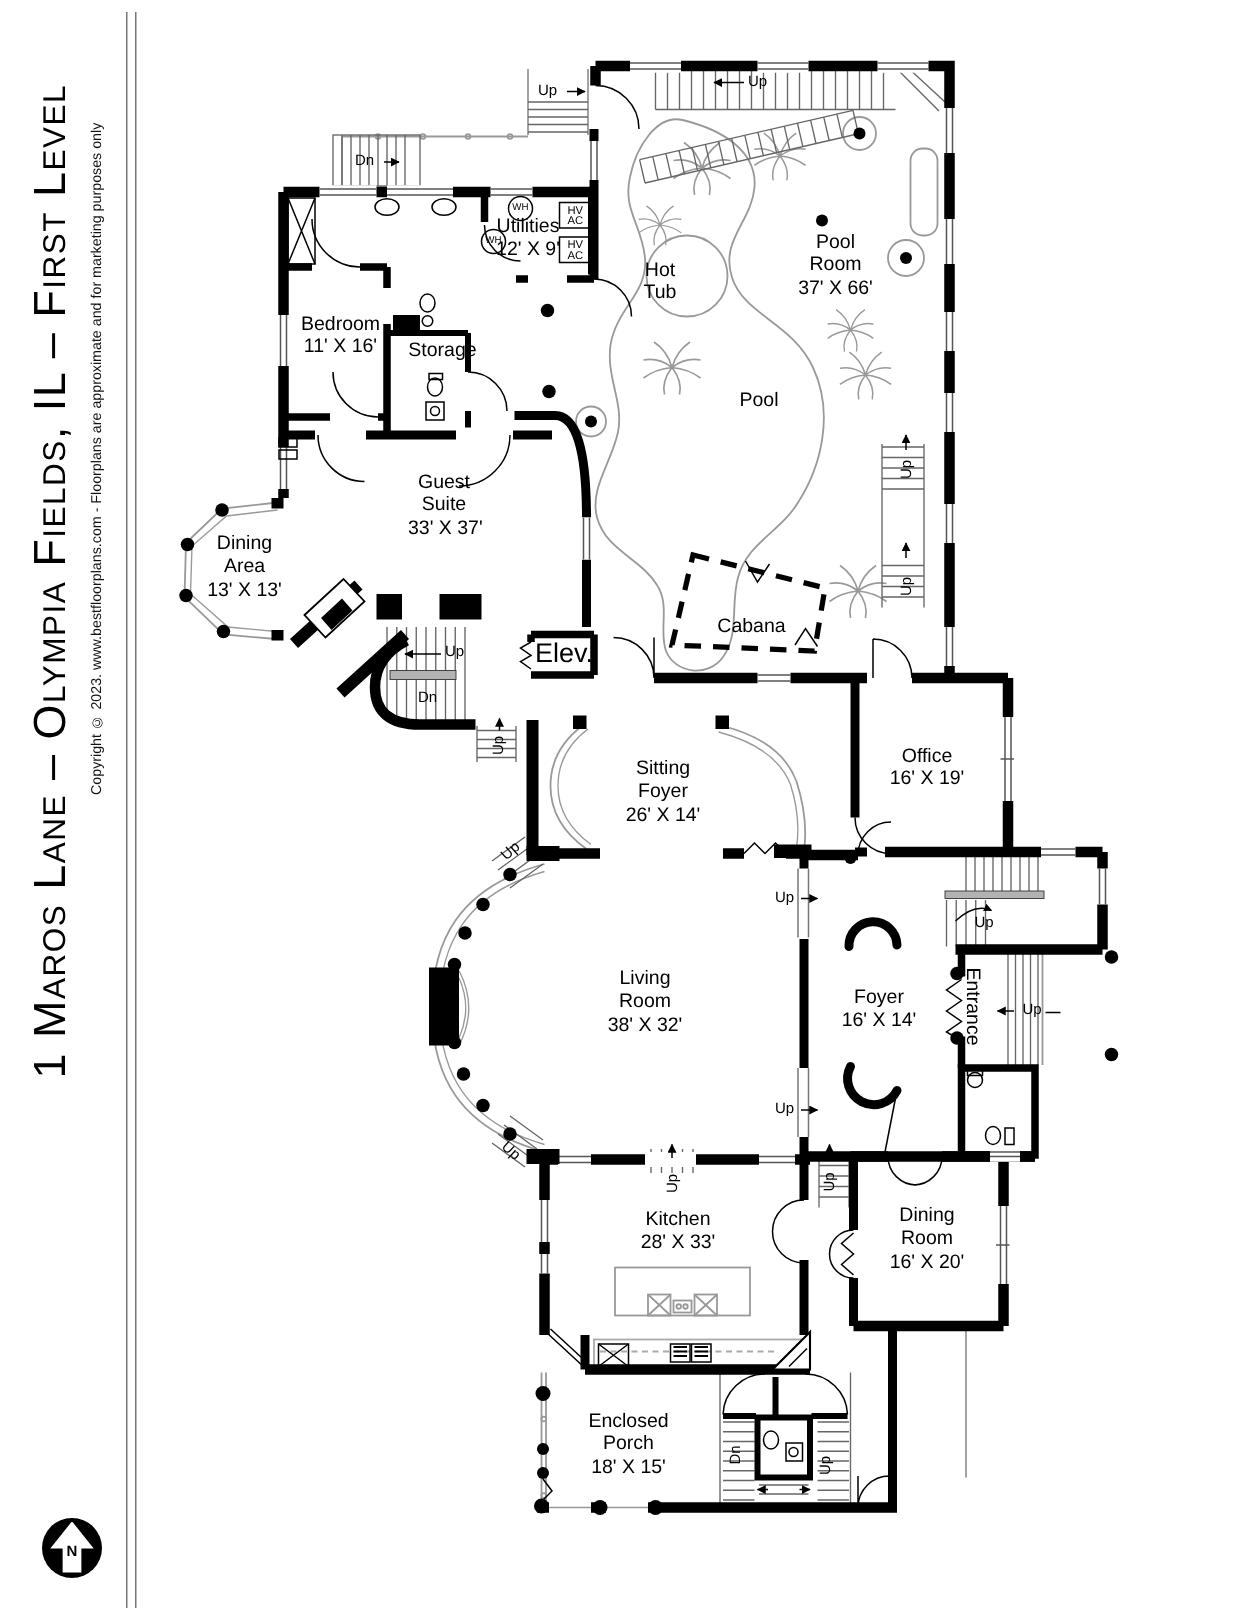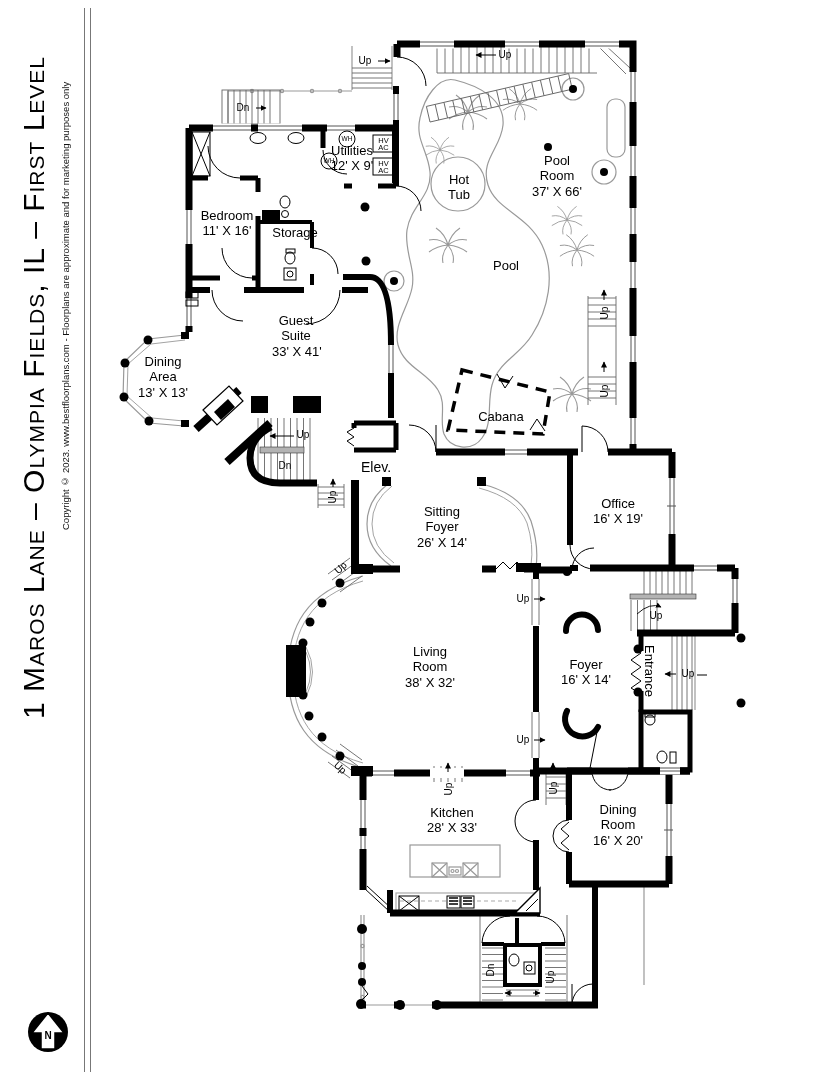--- a/index.html
+++ b/index.html
@@ -24,21 +24,21 @@
   .room .rd{display:block;white-space:nowrap;}
   .mk{position:absolute;transform:translate(-50%,-50%);font-size:10px;line-height:1;white-space:nowrap;}
   .mk.r90{transform:translate(-50%,-50%) rotate(-90deg);}
   .mk.rp90{transform:translate(-50%,-50%) rotate(90deg);}
   .mk.rdn{transform:translate(-50%,-50%) rotate(-42deg);}
   .mk.rdp{transform:translate(-50%,-50%) rotate(42deg);}
   .mk.sm{font-size:6.5px;}
   .hvac{position:absolute;transform:translate(-50%,-50%);font-size:7.5px;line-height:1;}
   .hvac span{display:block;}
   .ent{font-size:13px;}
-  .elv{font-size:14px;margin-top:31px;}
+  .elv{font-size:18px;}
   
   #compass{position:absolute;left:24px;top:1008px;width:48px;height:48px;}
   #compass .nl{position:absolute;left:50%;top:27px;transform:translate(-50%,-50%);
                font-size:10px;font-weight:bold;}
 </style>
 </head>
 <body>
 
 <div id="stage">
 
@@ -423,26 +423,26 @@
   <div class="room" style="left:295px;top:233px">
       <span class="rn">Storage</span>
     </div>
   <div class="room" style="left:557px;top:176px;width:62px">
       <span class="rn">Pool Room</span>
       <span class="rd">37' X 66'</span>
     </div>
   <div class="room" style="left:506px;top:266px">
       <span class="rn">Pool</span>
     </div>
-  <div class="room" style="left:459px;top:187px;width:32px">
+  <div class="room" style="left:440px;top:187px;width:32px">
       <span class="rn">Hot Tub</span>
     </div>
   <div class="room" style="left:296px;top:336px;width:48px">
       <span class="rn">Guest Suite</span>
-      <span class="rd">33' X 41'</span>
+      <span class="rd">33' X 37'</span>
     </div>
   <div class="room" style="left:163px;top:377px;width:52px">
       <span class="rn">Dining Area</span>
       <span class="rd">13' X 13'</span>
     </div>
   <div class="room" style="left:501px;top:417px">
       <span class="rn">Cabana</span>
     </div>
   <div class="room elv" style="left:376px;top:436px">
       <span class="rn">Elev.</span>
@@ -464,20 +464,24 @@
       <span class="rd">16' X 14'</span>
     </div>
   <div class="mk ent rp90" style="left:649px;top:671px">Entrance</div>
   <div class="room" style="left:452px;top:820px">
       <span class="rn">Kitchen</span>
       <span class="rd">28' X 33'</span>
     </div>
   <div class="room" style="left:618px;top:825px;width:56px">
       <span class="rn">Dining Room</span>
       <span class="rd">16' X 20'</span>
+    </div>
+  <div class="room" style="left:419px;top:962px;width:80px">
+      <span class="rn">Enclosed Porch</span>
+      <span class="rd">18' X 15'</span>
     </div>
 
   <div class="mk" style="left:505px;top:55px">Up</div>
   <div class="mk" style="left:365px;top:61px">Up</div>
   <div class="mk" style="left:243px;top:108px">Dn</div>
   <div class="mk" style="left:303px;top:435px">Up</div>
   <div class="mk" style="left:285px;top:466px">Dn</div>
   <div class="mk r90" style="left:333px;top:497px">Up</div>
   <div class="mk rdn" style="left:341px;top:568px">Up</div>
   <div class="mk rdp" style="left:340px;top:768px">Up</div>

